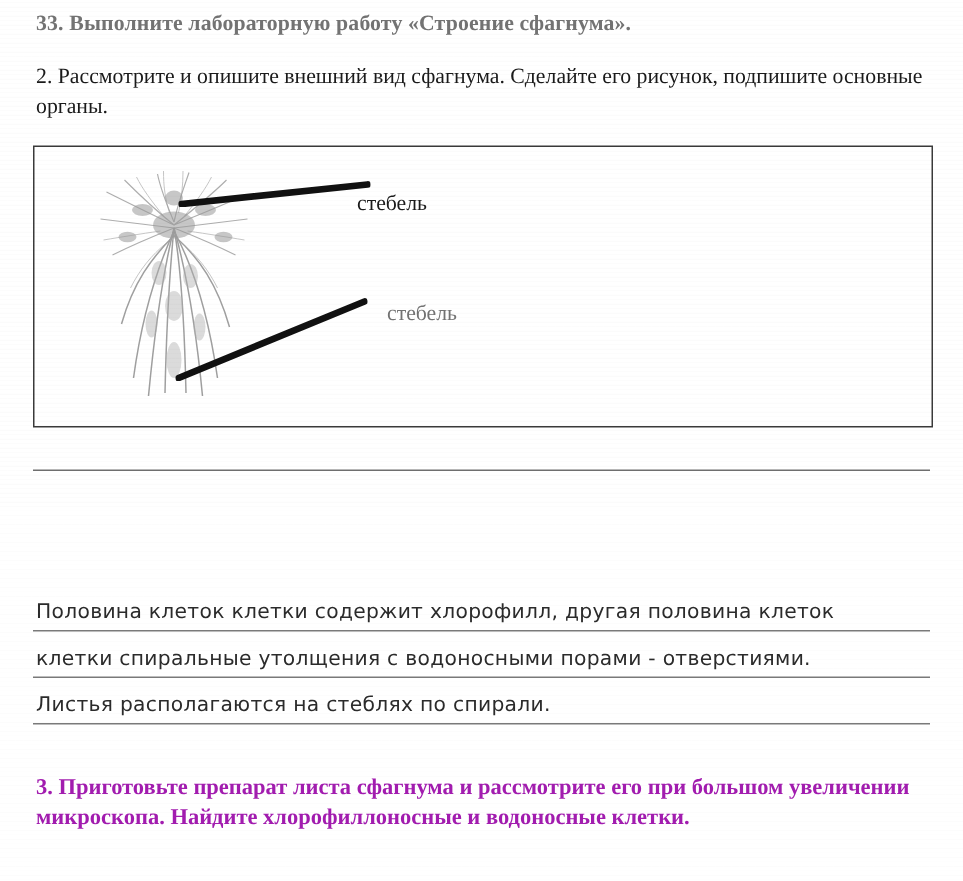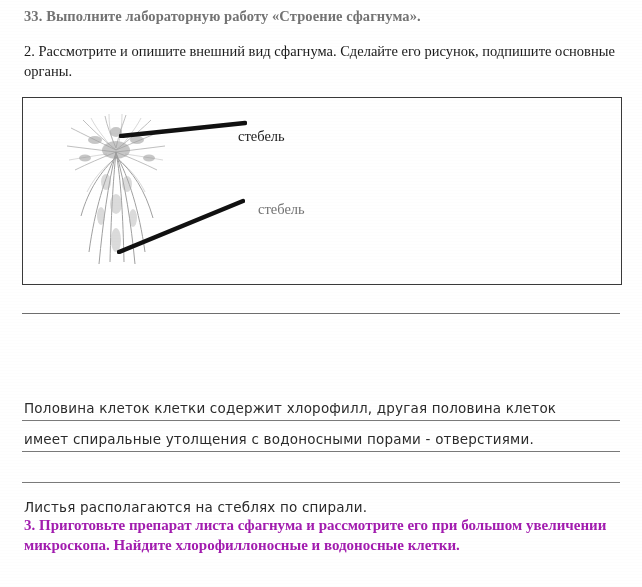--- a/index.html
+++ b/index.html
@@ -103,21 +103,21 @@
     position: absolute;
     left: 24px;
     width: 600px;
     font-family: "DejaVu Sans", sans-serif;
     font-size: 13.5px;
     color: #2b2b2b;
     letter-spacing: 0.2px;
   }
   .hw1 { top: 400px; }
   .hw2 { top: 431px; }
-  .hw3 { top: 462px; margin-top: 37px; }
+  .hw3 { top: 462px; }
   .hw-rule {
     position: absolute;
     left: 22px;
     height: 0;
     border-top: 1px solid #7a7a7a;
     width: 598px;
   }
   .hwr1 { top: 420px; }
   .hwr2 { top: 451px; }
   .hwr3 { top: 482px; }
@@ -217,21 +217,21 @@
 
     <div class="label-stem">стебель</div>
   </div>
 
   <div class="rule rule-a"></div>
 
 
   <div class="handwriting hw1">Половина клеток клетки содержит хлорофилл, другая половина клеток</div>
   <div class="hw-rule hwr1"></div>
 
-  <div class="handwriting hw2">имеет спиральные утолщения с водоносными порами - отверстиями.</div>
+  <div class="handwriting hw2">клетки спиральные утолщения с водоносными порами - отверстиями.</div>
   <div class="hw-rule hwr2"></div>
 
   <div class="handwriting hw3">Листья располагаются на стеблях по спирали.</div>
   <div class="hw-rule hwr3"></div>
 
   <div class="q3">3. Приготовьте препарат листа сфагнума и рассмотрите его при большом увеличении микроскопа. Найдите хлорофиллоносные и водоносные клетки.</div>
 
   <div class="noise-strip"></div>
 </div>
 

